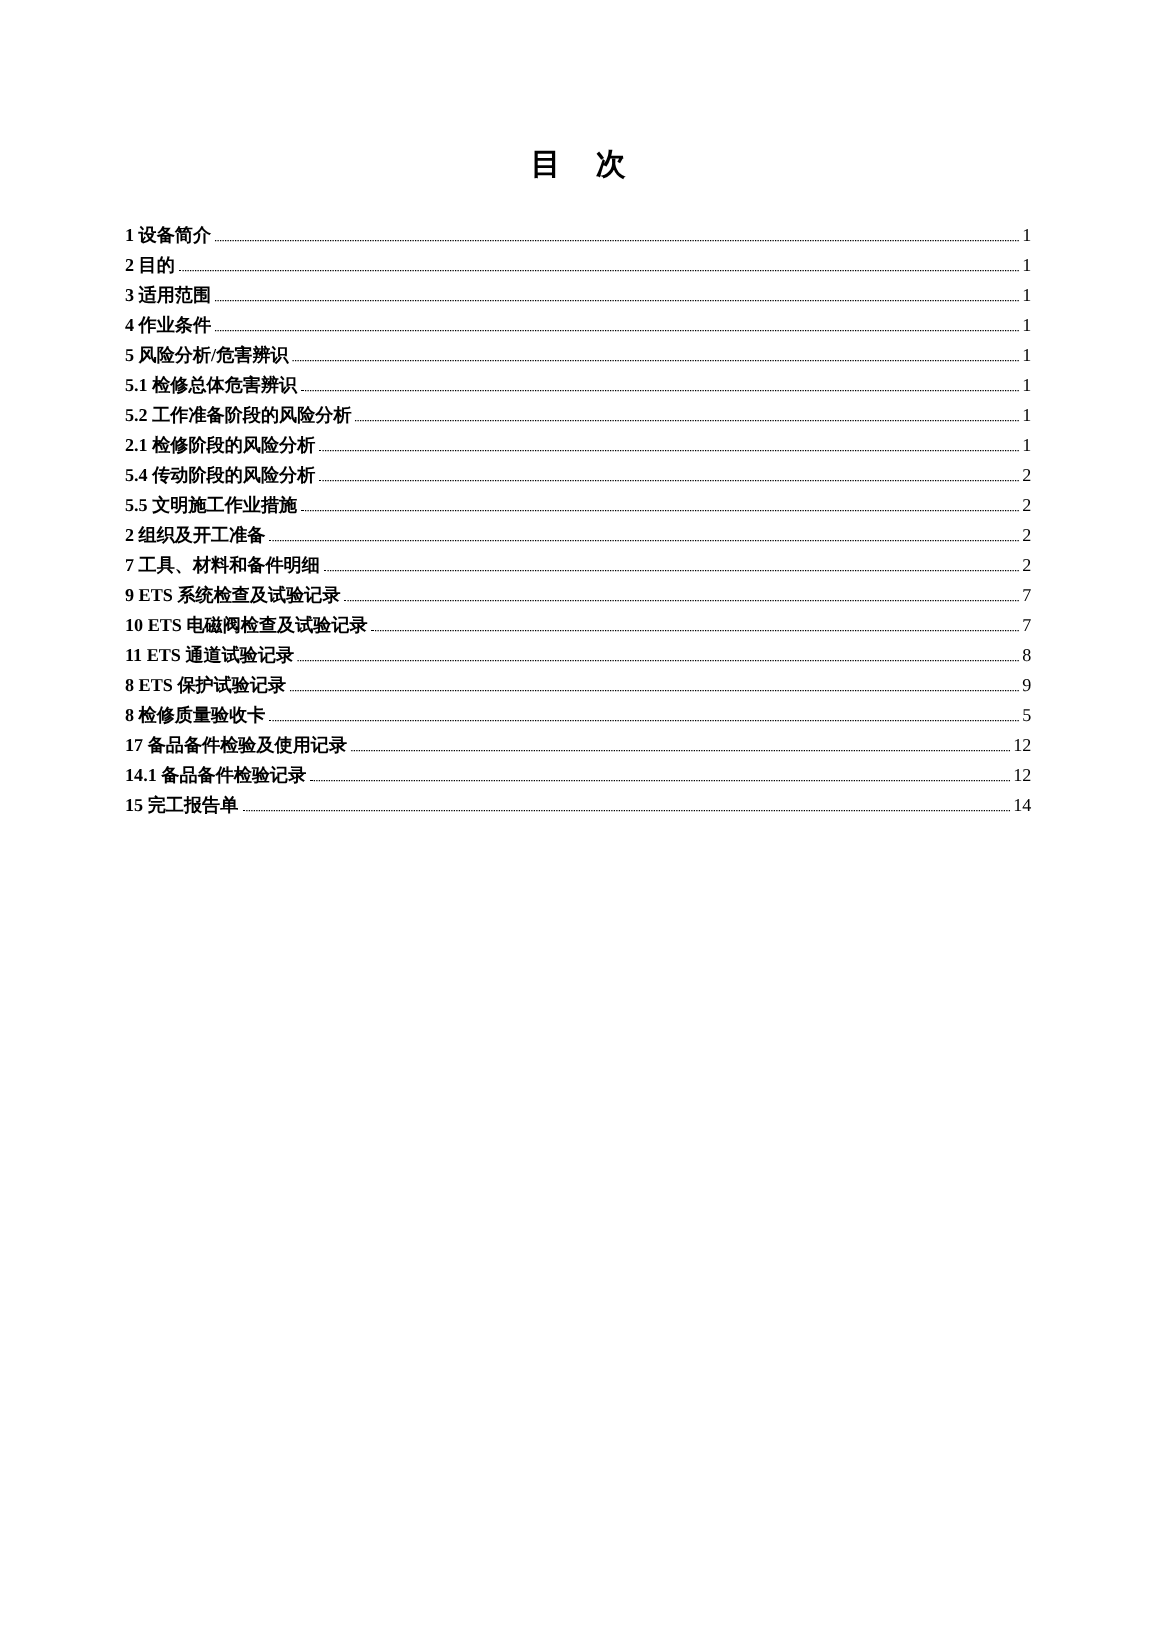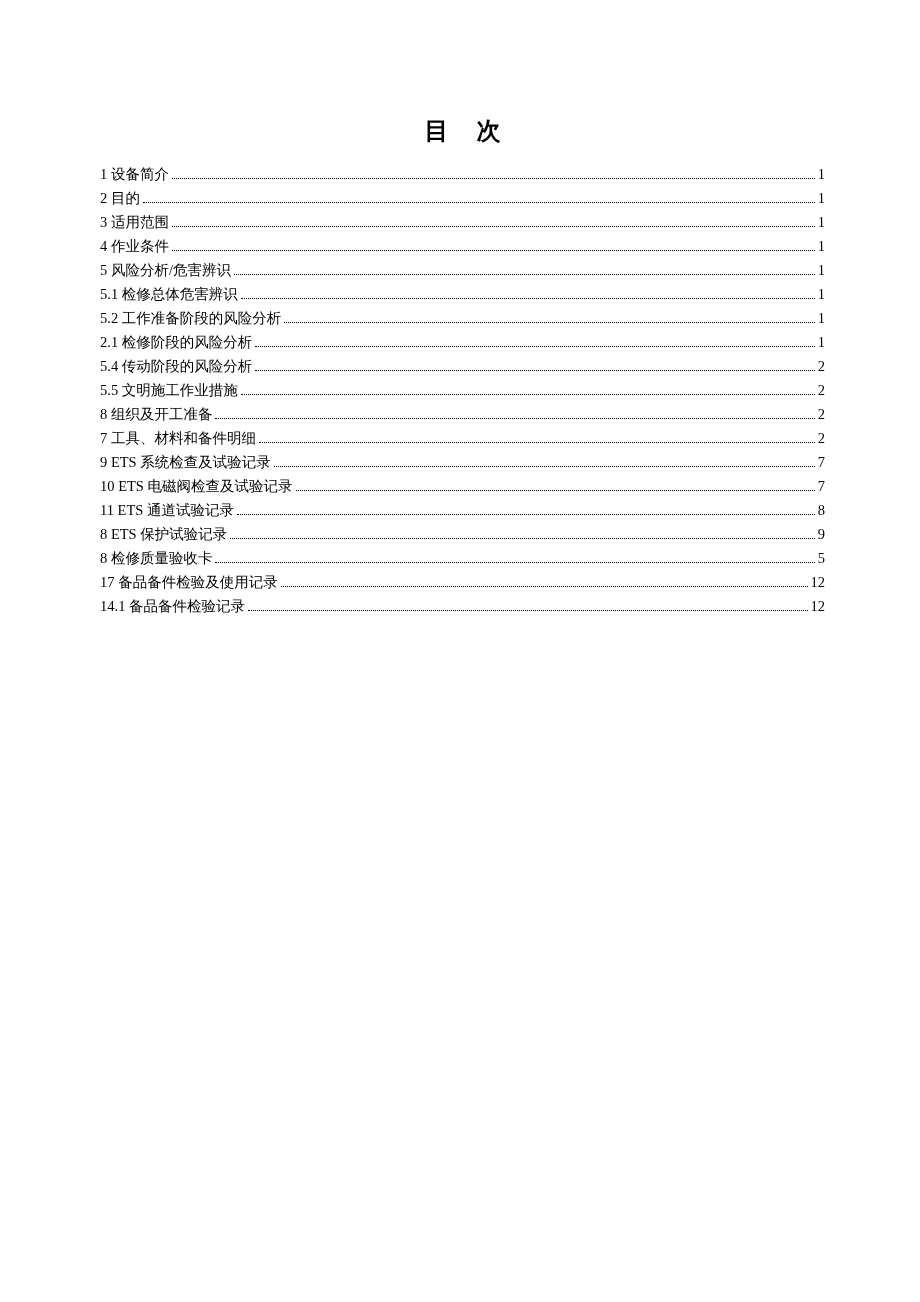--- a/index.html
+++ b/index.html
@@ -13,33 +13,34 @@
       width: 920px;
       height: 1302px;
       padding: 115px 95px 0 100px;
     }
     .title {
       text-align: center;
       font-size: 24px;
       font-weight: bold;
       letter-spacing: 28px;
       padding-left: 28px;
-      margin-bottom: 15px;
+      margin-bottom: 30px;
       font-family: "SimHei", "黑体", sans-serif;
     }
     .toc-entry {
       display: flex;
       align-items: baseline;
       font-size: 14.5px;
       line-height: 24px;
       color: #000;
       white-space: nowrap;
     }
     .toc-label {
       flex-shrink: 0;
+      font-weight: bold;
     }
     .toc-dots {
       flex: 1;
       border-bottom: 1.5px dotted #000;
       margin: 0 3px 4px 3px;
       min-width: 10px;
     }
     .toc-page {
       flex-shrink: 0;
       font-family: "Times New Roman", serif;
@@ -95,21 +96,21 @@
       <span class="toc-label">5.4  传动阶段的风险分析</span>
       <span class="toc-dots"></span>
       <span class="toc-page">2</span>
     </div>
     <div class="toc-entry">
       <span class="toc-label">5.5  文明施工作业措施</span>
       <span class="toc-dots"></span>
       <span class="toc-page">2</span>
     </div>
     <div class="toc-entry">
-      <span class="toc-label">8 组织及开工准备</span>
+      <span class="toc-label">2 组织及开工准备</span>
       <span class="toc-dots"></span>
       <span class="toc-page">2</span>
     </div>
     <div class="toc-entry">
       <span class="toc-label">7 工具、材料和备件明细</span>
       <span class="toc-dots"></span>
       <span class="toc-page">2</span>
     </div>
     <div class="toc-entry">
       <span class="toc-label">9 ETS 系统检查及试验记录</span>
@@ -139,13 +140,18 @@
     <div class="toc-entry">
       <span class="toc-label">17 备品备件检验及使用记录</span>
       <span class="toc-dots"></span>
       <span class="toc-page">12</span>
     </div>
     <div class="toc-entry">
       <span class="toc-label">14.1 备品备件检验记录</span>
       <span class="toc-dots"></span>
       <span class="toc-page">12</span>
     </div>
+    <div class="toc-entry">
+      <span class="toc-label">15 完工报告单</span>
+      <span class="toc-dots"></span>
+      <span class="toc-page">14</span>
+    </div>
   </div>
 
 </body></html>

